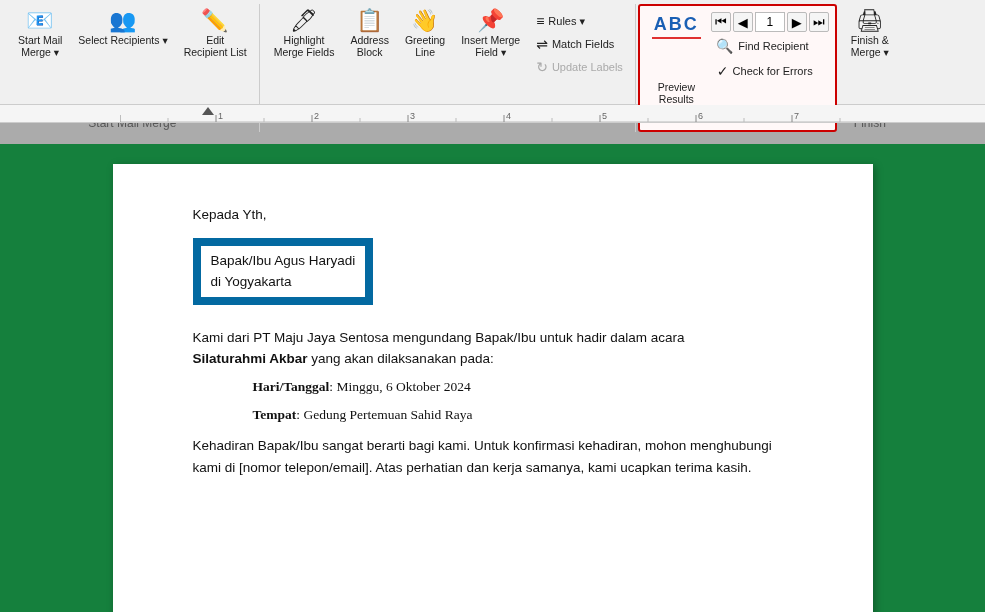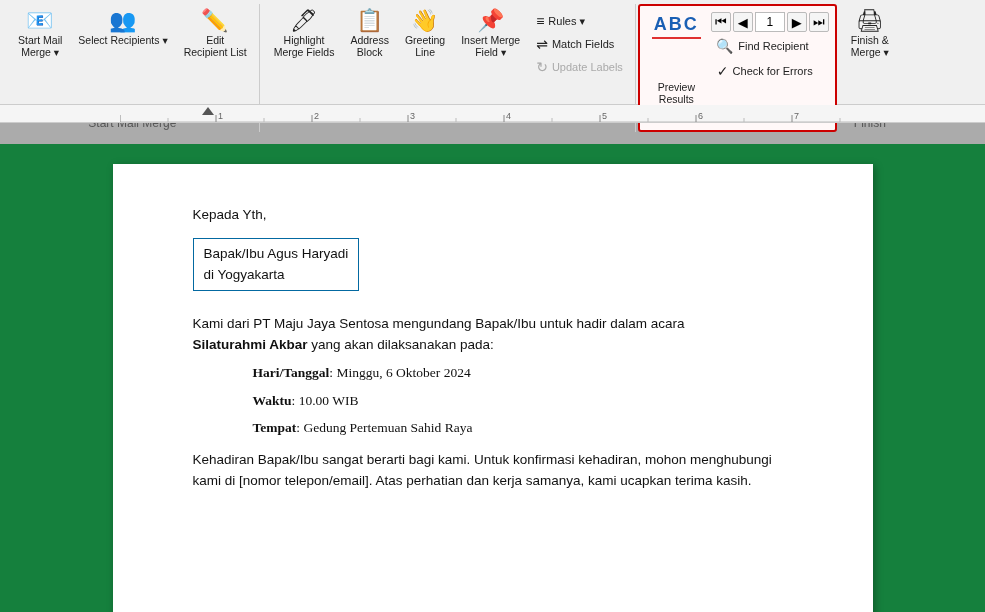--- a/index.html
+++ b/index.html
@@ -25,21 +25,21 @@
     .nav-btn { width: 20px; height: 20px; font-size: 13px; display: flex; align-items: center; justify-content: center; cursor: pointer; border: 1px solid #bbb; background: #f5f5f5; border-radius: 2px; }
     .nav-input { width: 30px; height: 20px; text-align: center; border: 1px solid #bbb; font-size: 12px; }
 
     
     .ruler { height: 18px; background: #f5f5f5; border-bottom: 1px solid #ccc; position: relative; overflow: hidden; }
     .ruler-inner { position: absolute; left: 0; right: 0; top: 0; bottom: 0; display: flex; align-items: center; padding-left: 120px; }
 
     
     .doc-area { background: #15803d; display: flex; justify-content: center; padding: 20px 0; height: calc(612px - 105px - 18px); overflow: auto; margin-top: 21px; }
     .doc-page { background: #fff; width: 760px; min-height: 480px; padding: 40px 80px; box-shadow: 2px 2px 8px rgba(0,0,0,0.3); font-size: 13.5px; line-height: 1.6; color: #111; }
-    .recipient-box { display: inline-block; border: 1px solid #0369a1; padding: 4px 10px; margin: 6px 0 10px 0; }
+    .recipient-box { display: inline-block; border: 8px solid #0369a1; padding: 4px 10px; margin: 6px 0 10px 0; }
     .bold { font-weight: bold; }
     .indent { padding-left: 60px; font-family: Liberation Serif, serif; }
     .doc-para { margin-bottom: 6px; }
   </style>
 </head>
 <body>
 
 <div class="ribbon">
   <div class="ribbon-body">
 
@@ -185,20 +185,17 @@
     </div>
     <div class="doc-para" style="margin-top:12px;">
       <span>Kami dari PT Maju Jaya Sentosa mengundang Bapak/Ibu untuk hadir dalam acara</span>
       <br>
       <span class="bold">Silaturahmi Akbar</span><span> yang akan dilaksanakan pada:</span>
     </div>
     <div class="doc-para indent">
       <span class="bold">Hari/Tanggal</span><span>: Minggu, 6 Oktober 2024</span>
     </div>
     <div class="doc-para indent">
-      <span class="bold">Waktu</span><span>: 10.00 WIB</span>
-    </div>
-    <div class="doc-para indent">
       <span class="bold">Tempat</span><span>: Gedung Pertemuan Sahid Raya</span>
     </div>
     <div class="doc-para" style="margin-top:10px;">Kehadiran Bapak/Ibu sangat berarti bagi kami. Untuk konfirmasi kehadiran, mohon menghubungi kami di [nomor telepon/email]. Atas perhatian dan kerja samanya, kami ucapkan terima kasih.</div>
   </div>
 </div>
 
 </body></html>

